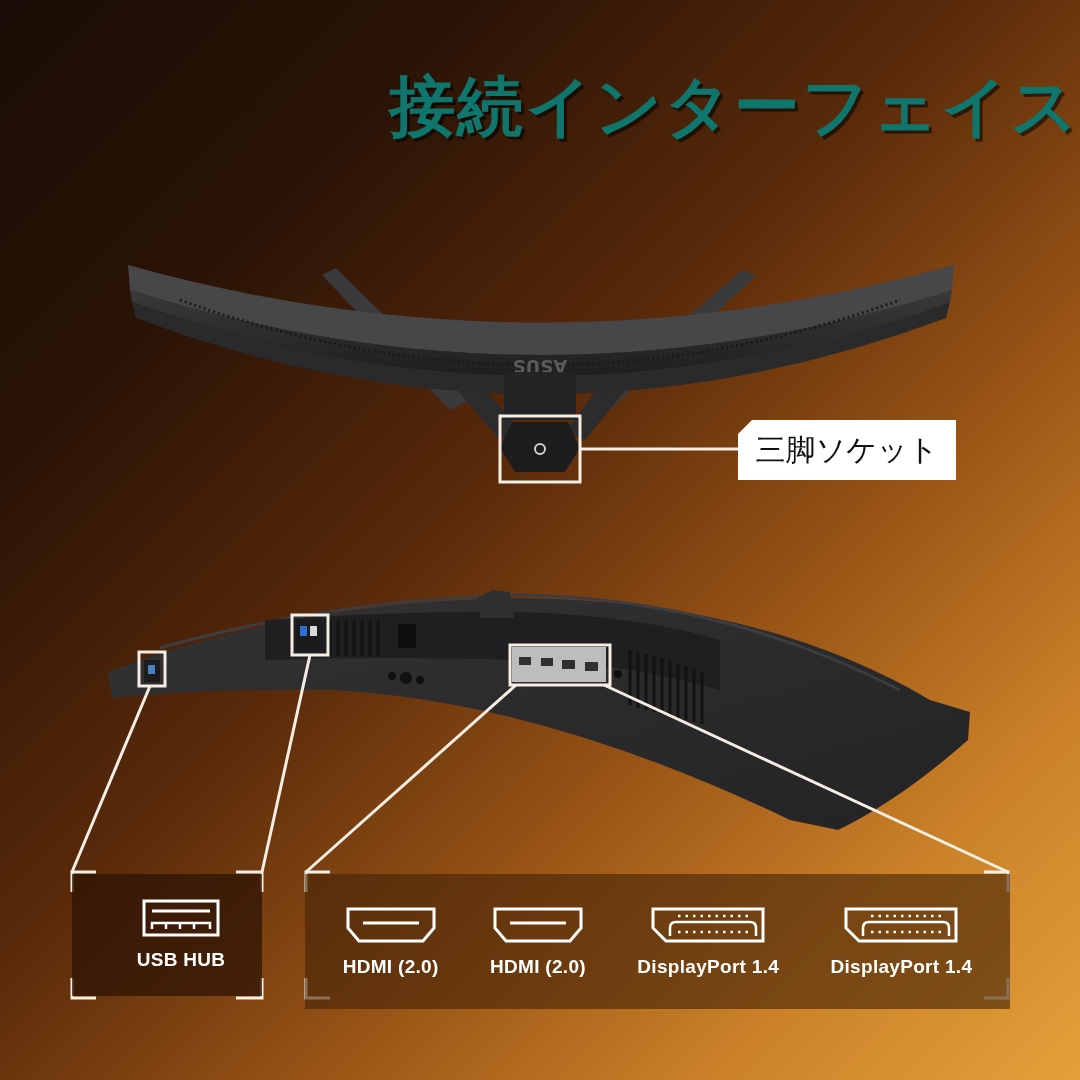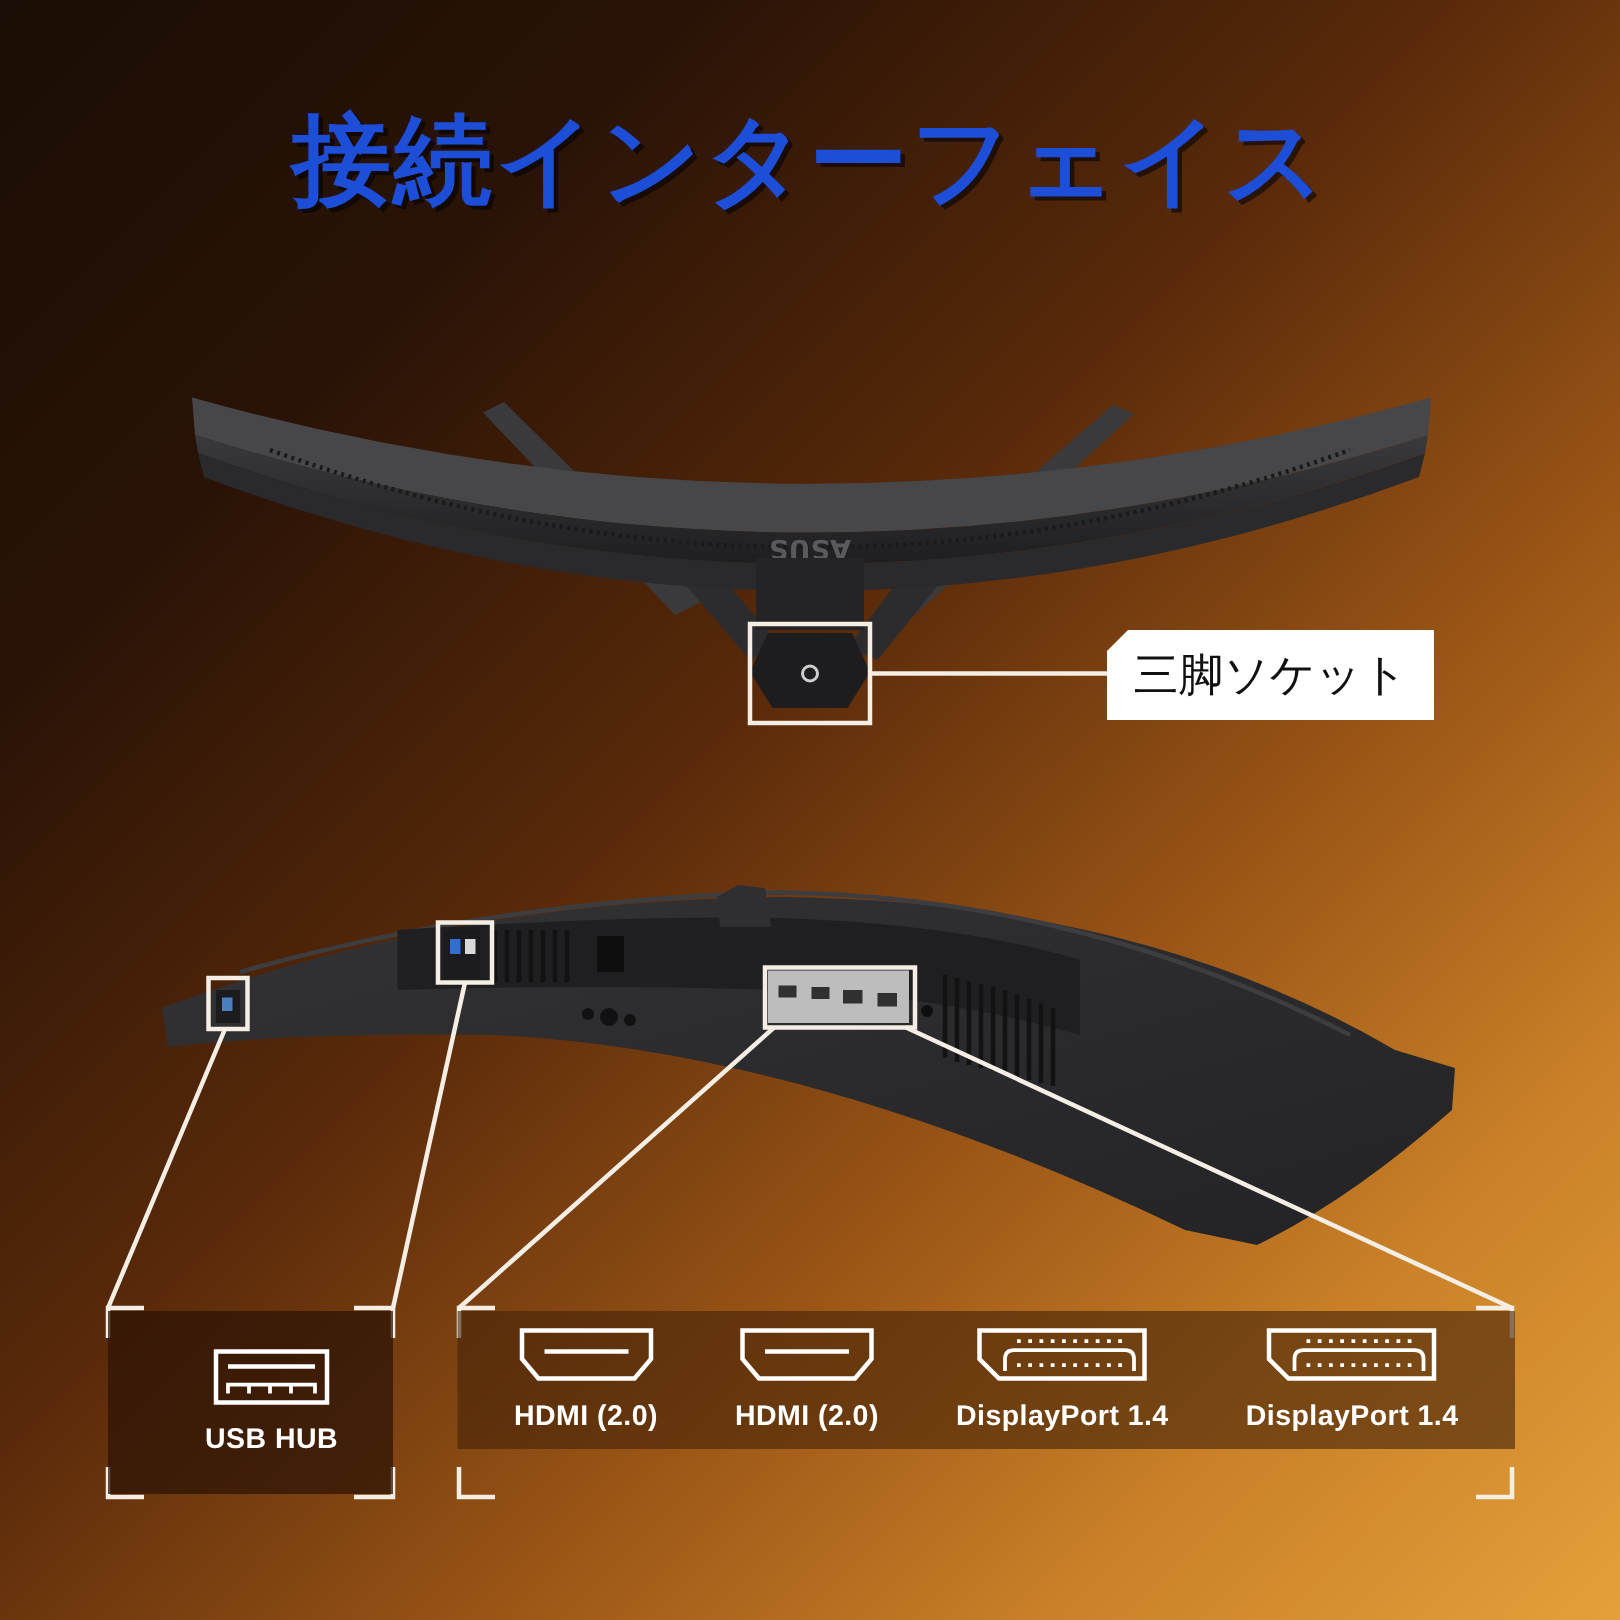--- a/index.html
+++ b/index.html
@@ -5,22 +5,22 @@
     * { margin: 0; padding: 0; box-sizing: border-box; }
     html, body { width: 1080px; height: 1080px; overflow: hidden; }
     body {
       position: relative;
       font-family: "DejaVu Sans", sans-serif;
       background: linear-gradient(135deg, #1a0d05 0%, #2a1306 22%, #5a2a0a 45%, #9a5516 65%, #c98028 82%, #e5a03a 100%);
     }
     .title {
       position: absolute;
       left: 0; top: 62px; width: 1080px;
-      text-align: center;
-      color: #1d4ed8;
+      text-align: right;
+      color: #0f766e;
       font-size: 66px;
       font-weight: bold;
       letter-spacing: 2px;
       text-shadow: 3px 3px 0 rgba(0,0,0,0.55);
     }
     svg.art { position: absolute; left: 0; top: 0; }
     .callout-label {
       position: absolute;
       left: 738px; top: 420px;
       width: 218px; height: 60px;
@@ -34,21 +34,21 @@
     }
     .port-box {
       position: absolute;
       background: rgba(40, 18, 4, 0.55);
       display: flex;
       align-items: center;
       justify-content: space-around;
       padding-left: 28px;
     }
     .port-box.usb { left: 72px; top: 874px; width: 190px; height: 122px; background: rgba(45,20,5,0.75); }
-    .port-box.video { left: 305px; top: 874px; width: 705px; height: 92px; background: rgba(70,35,8,0.62); padding: 0 12px; }
+    .port-box.video { left: 305px; top: 874px; width: 705px; height: 135px; background: rgba(70,35,8,0.62); padding: 0 12px; }
     .port {
       display: flex; flex-direction: column; align-items: center; gap: 12px;
     }
     .port-label {
       color: #ffffff;
       font-family: "Liberation Sans", sans-serif;
       font-weight: bold;
       font-size: 19px;
       letter-spacing: 0.3px;
       white-space: nowrap;

